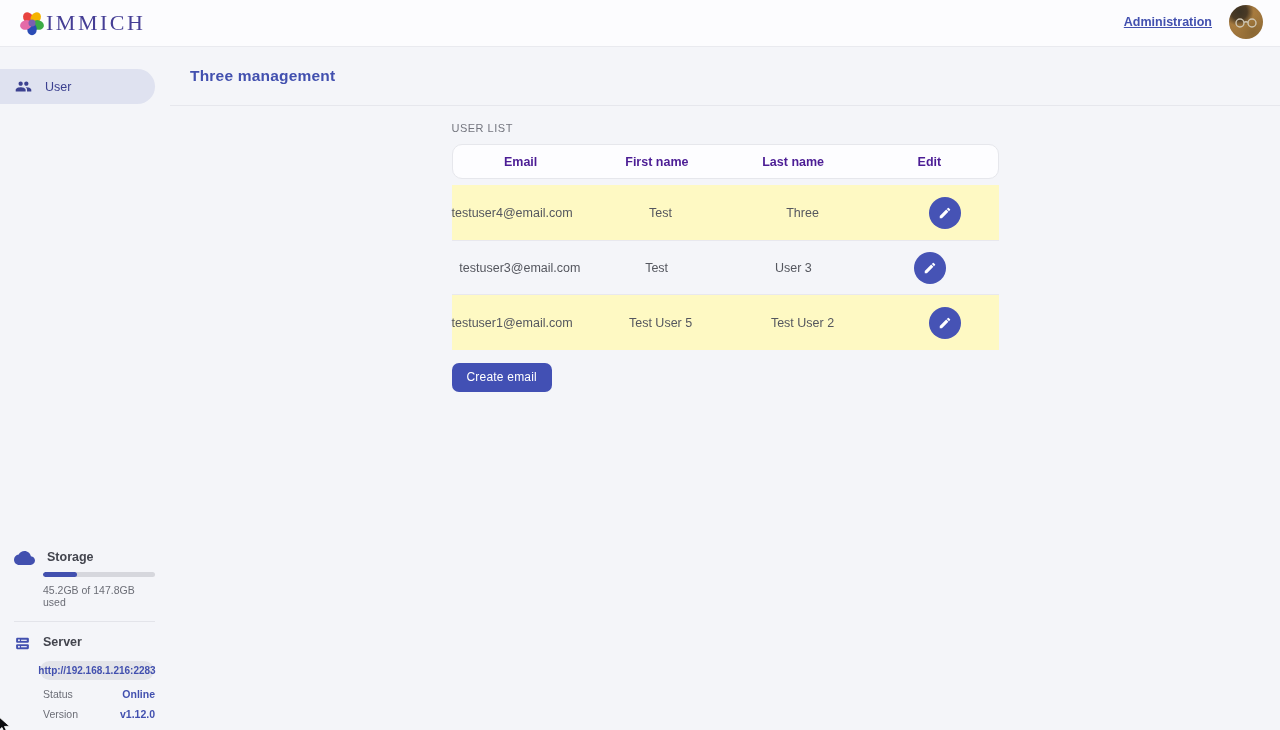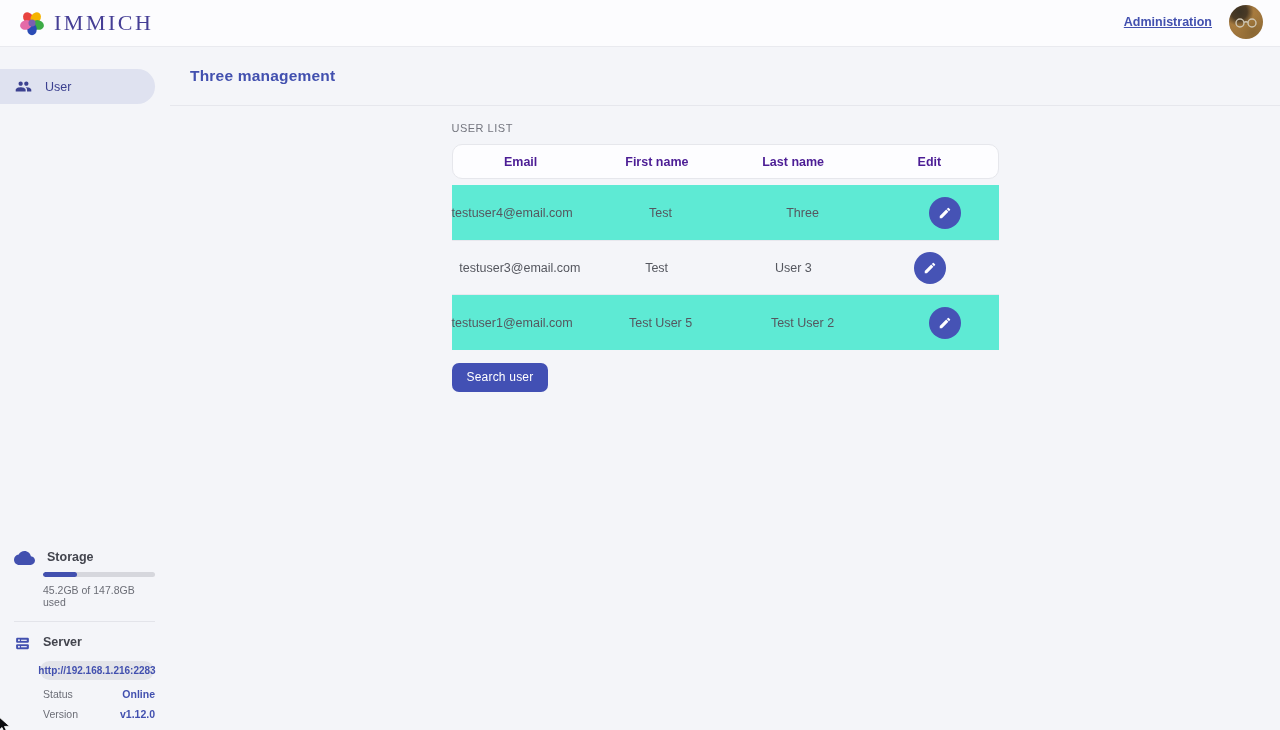--- a/index.html
+++ b/index.html
@@ -11,21 +11,21 @@
     overflow:hidden;
   }
   .app { position:relative; width:1280px; height:730px; overflow:hidden; }
 
   
   .header {
     position:absolute; top:0; left:0; right:0; height:47px;
     background:#fcfcfe; border-bottom:1px solid #e9eaef;
     display:flex; align-items:center; z-index:5;
   }
-  .logo { display:flex; align-items:center; gap:8px; margin-left:18px; cursor:pointer; }
+  .logo { display:flex; align-items:center; margin-left:18px; cursor:pointer; }
   .logo-text {
     font-family:"Liberation Serif", serif;
     font-size:22px; letter-spacing:2.5px; color:#453e95; font-weight:400;
   }
   .search-bar {
     position:absolute; left:180px; top:5px; width:480px; height:36px;
     background:#e4e5e9; border-radius:8px; border:none;
     padding:0 22px; font-size:12.5px; color:#5a5c64;
     font-family:"Liberation Sans", sans-serif; outline:none;
   }
@@ -91,21 +91,21 @@
     letter-spacing:0.5px; color:#74767f;
   }
   .table { margin-top:10px; width:547px; }
   .t-head {
     display:flex; height:35px; align-items:center;
     background:#fdfdff; border:1px solid #e6e7ec; border-radius:10px;
   }
   .t-head .t-cell { font-size:12.5px; font-weight:bold; color:#4c1d95; }
   .t-body { margin-top:6px; }
   .t-row { display:flex; height:55px; align-items:center; }
-  .t-row.alt { background:#5eead4;gap:34px; }
+  .t-row.alt { background:#fef9c3;gap:34px; }
   .t-row:not(.alt) { border-top:1px solid #e8e8ee; border-bottom:1px solid #e8e8ee; background:transparent; }
   .t-cell { flex:1; text-align:center; font-size:12.5px; color:#55575f;
             display:flex; align-items:center; justify-content:center; }
   .edit-btn {
     width:32px; height:32px; border-radius:50%; border:none;
     background:#4653b5; display:flex; align-items:center; justify-content:center;
     cursor:pointer;
   }
   .create-btn {
     margin-top:13px; padding:7px 15px 8px 15px;
@@ -257,21 +257,21 @@
       <button class="edit-btn">
         <svg width="14" height="14" viewBox="0 0 24 24" fill="#ffffff">
           <path d="M3 17.25V21h3.75L17.81 9.94l-3.75-3.75L3 17.25zM20.71 7.04c.39-.39.39-1.02 0-1.41l-2.34-2.34a.9959.9959 0 0 0-1.41 0l-1.83 1.83 3.75 3.75 1.83-1.83z"></path>
         </svg>
       </button>
     </div>
   </div>
 </div>
       </div>
 
-      <button class="create-btn">Search user</button>
+      <button class="create-btn">Create email</button>
     </div>
   </div>
 
   <svg class="cursor-pointer" width="16" height="22" viewBox="0 0 16 22">
     <path d="M1 1 L1 16 L5 12.5 L8 19 L10.5 18 L7.5 11.5 L12.5 11.2 Z" fill="#0b0b0f" stroke="#fff" stroke-width="0.8"></path>
   </svg>
 
 </div>
 
 </body></html>

